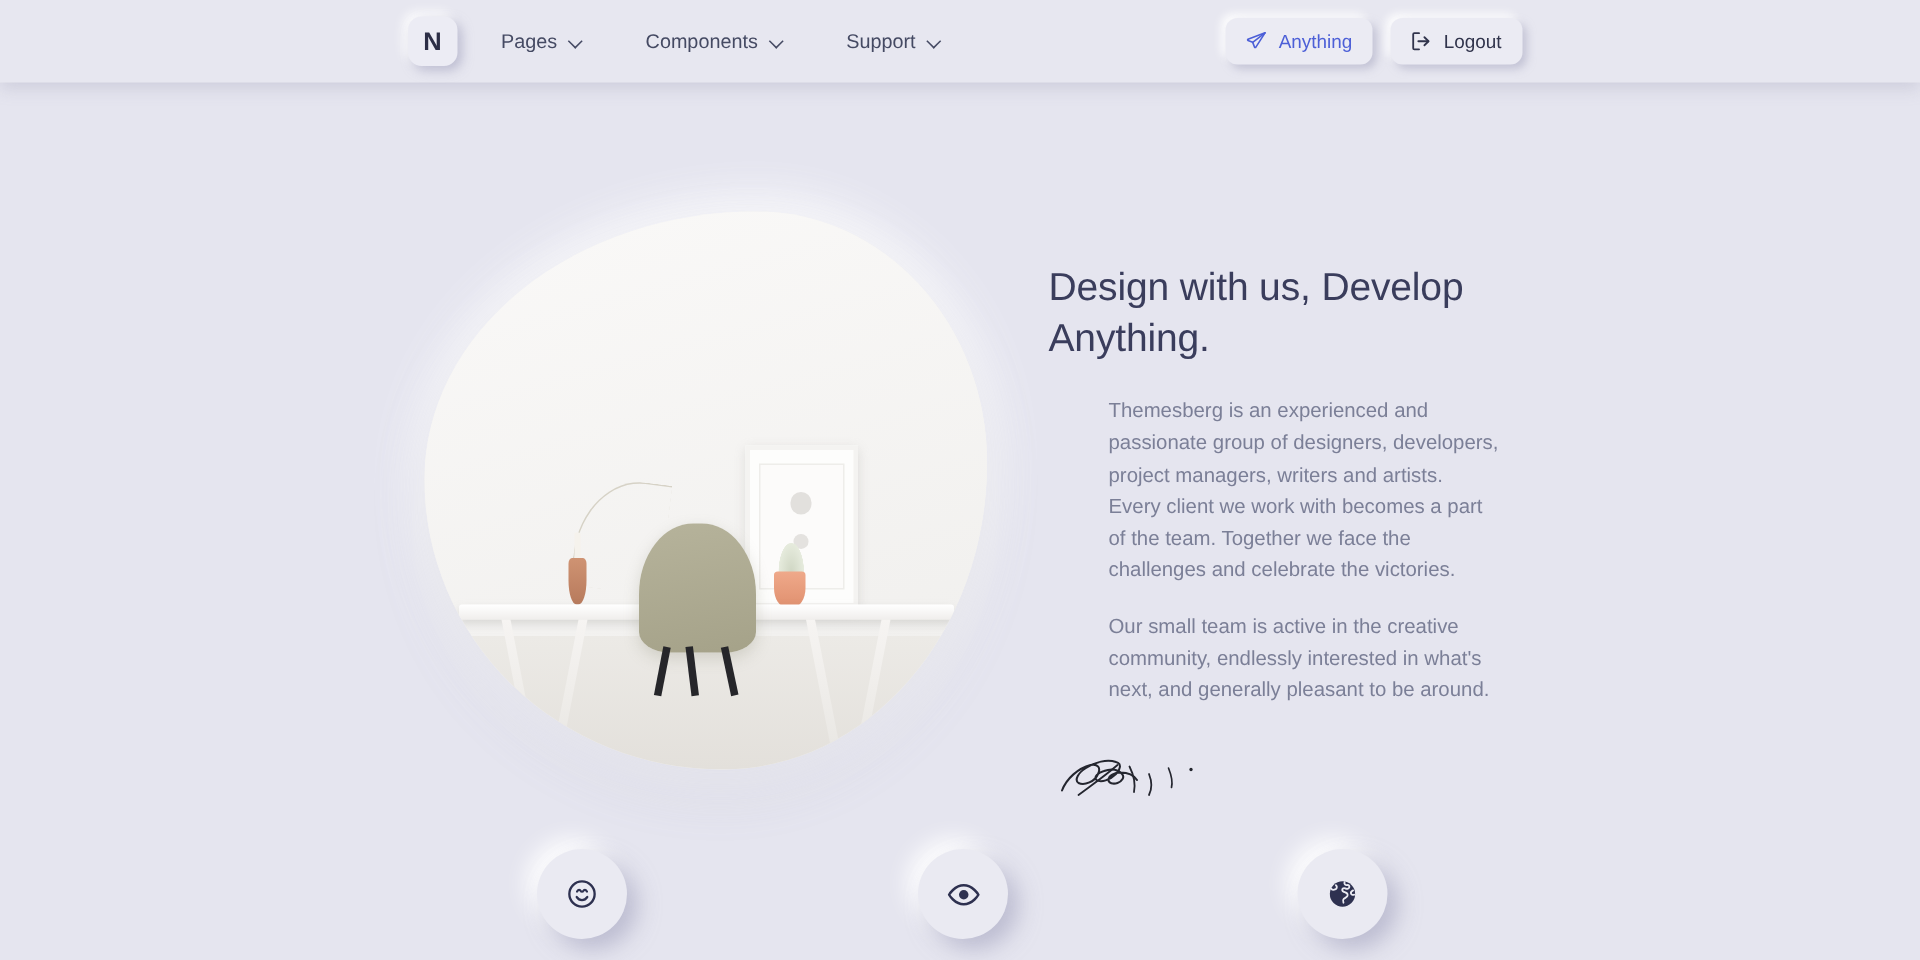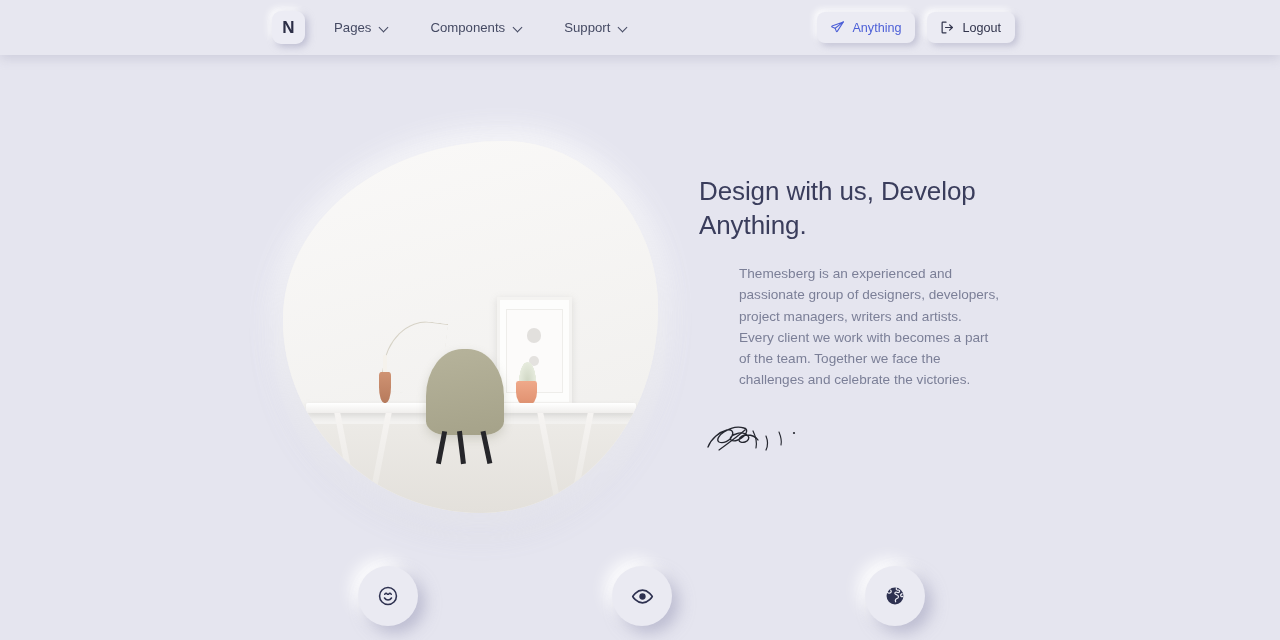--- a/index.html
+++ b/index.html
@@ -354,20 +354,21 @@
         <div class="chair-leg cl1"></div>
         <div class="chair-leg cl2"></div>
         <div class="chair-leg cl3"></div>
       </div>
     </div>
   </div>
 
   <div class="content">
     <h1 class="headline">Design with us, Develop Anything.</h1>
     <p class="para">Themesberg is an experienced and passionate group of designers, developers, project managers, writers and artists. Every client we work with becomes a part of the team. Together we face the challenges and celebrate the victories.</p>
+    <p class="para">Our small team is active in the creative community, endlessly interested in what's next, and generally pleasant to be around.</p>
 
     <div class="signature">
       <svg viewBox="0 0 108 42" fill="none">
         <path d="M9 29c3-8 11-15 19-17 5-1 7 2 5 6-2 5-9 8-13 6-3-2 0-7 5-10 6-4 14-6 20-4 4 1 3 5 0 8-4 4-10 6-13 4-2-2 1-5 5-6 5-2 10-1 12 2 2 2 0 5-3 6-3 1-6 0-6-2 0-3 4-5 8-5 5 0 9 2 11 5" stroke="#24262f" stroke-width="1.35" stroke-linecap="round" stroke-linejoin="round"></path>
         <path d="M20 32c8-6 18-13 26-20" stroke="#24262f" stroke-width="1.2" stroke-linecap="round"></path>
         <path d="M54 13c3 6 4 12 3 17" stroke="#24262f" stroke-width="1.2" stroke-linecap="round"></path>
         <path d="M67 18c2 5 2 10 0 14" stroke="#24262f" stroke-width="1.2" stroke-linecap="round"></path>
         <path d="M80 14c2 5 3 9 2 13" stroke="#24262f" stroke-width="1.1" stroke-linecap="round"></path>
         <circle cx="95" cy="15" r="1.1" fill="#24262f"></circle>
       </svg>

